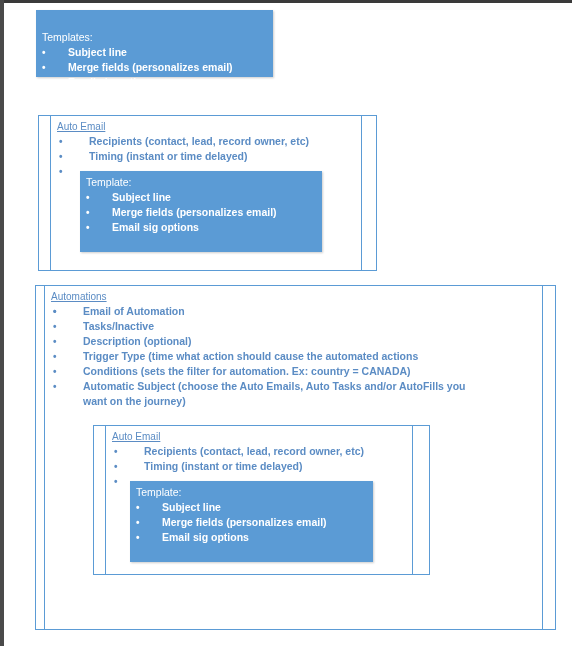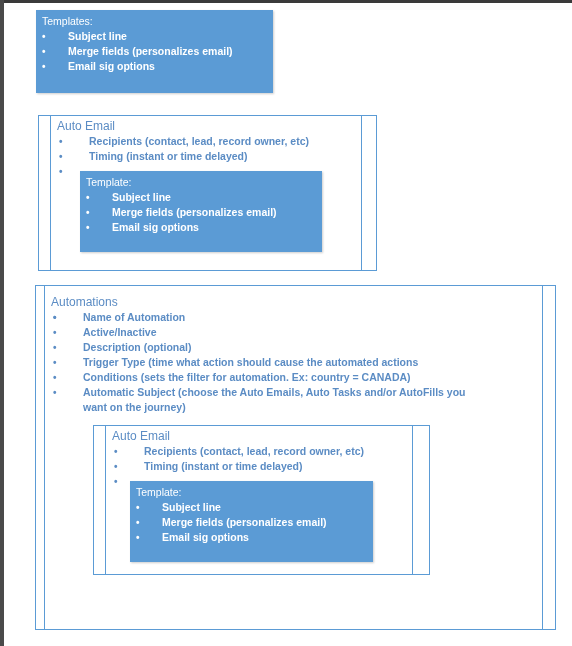--- a/index.html
+++ b/index.html
@@ -75,23 +75,24 @@
   .outline-outer {
     border: 1px solid #5B9BD5;
     background: #ffffff;
   }
   .outline-inner {
     border: 1px solid #5B9BD5;
     background: #ffffff;
   }
   .outline-inner .card-title {
     color: #5B8CC4;
-    font-size: 12px;
+    font-size: 10px;
     line-height: 15px;
     padding-left: 6px;
+    text-decoration: underline;
   }
   .outline-inner > ul {
     list-style: none;
     margin: 0;
     padding: 0;
   }
   .outline-inner > ul > li {
     color: #5B8CC4;
     font-size: 10.5px;
     font-weight: bold;
@@ -112,21 +113,21 @@
   }
 </style>
 </head>
 <body>
 
 <div class="page-top-strip"></div>
 <div class="page-left-strip"></div>
 
 <div class="canvas">
 
-  <div class="abs blue-card" style="left:36px; top:10px; width:237px; height:83px; padding-top:4px;">
+  <div class="abs blue-card" style="left:36px; top:10px; width:237px; height:67px; padding-top:20px;">
     <div class="card-title">Templates:</div>
     <ul>
       <li>
         <span class="bullet">•</span>
         <span>Subject line</span>
       </li>
       <li>
         <span class="bullet">•</span>
         <span>Merge fields (personalizes email)</span>
       </li>
@@ -170,33 +171,33 @@
       </li>
       <li>
         <span class="bullet">•</span>
         <span>Email sig options</span>
       </li>
     </ul>
   </div>
 
   <div class="abs outline-outer" style="left:35px; top:285px; width:521px; height:345px;">
   </div>
-  <div class="abs outline-inner" style="left:44px; top:285px; width:499px; height:345px; padding-top:9px;">
+  <div class="abs outline-inner" style="left:44px; top:285px; width:499px; height:345px; padding-top:3px;">
     <div class="card-title">Automations</div>
     <ul>
       <li>
         <span class="bullet">•</span>
       </li>
       <li>
         <span class="bullet">•</span>
-        <span>Name of Automation</span>
-      </li>
-      <li>
-        <span class="bullet">•</span>
-        <span>Active/Inactive</span>
+        <span>Email of Automation</span>
+      </li>
+      <li>
+        <span class="bullet">•</span>
+        <span>Tasks/Inactive</span>
       </li>
       <li>
         <span class="bullet">•</span>
         <span>Description (optional)</span>
       </li>
       <li>
         <span class="bullet">•</span>
         <span>Trigger Type (time what action should cause the automated actions</span>
       </li>
       <li>

